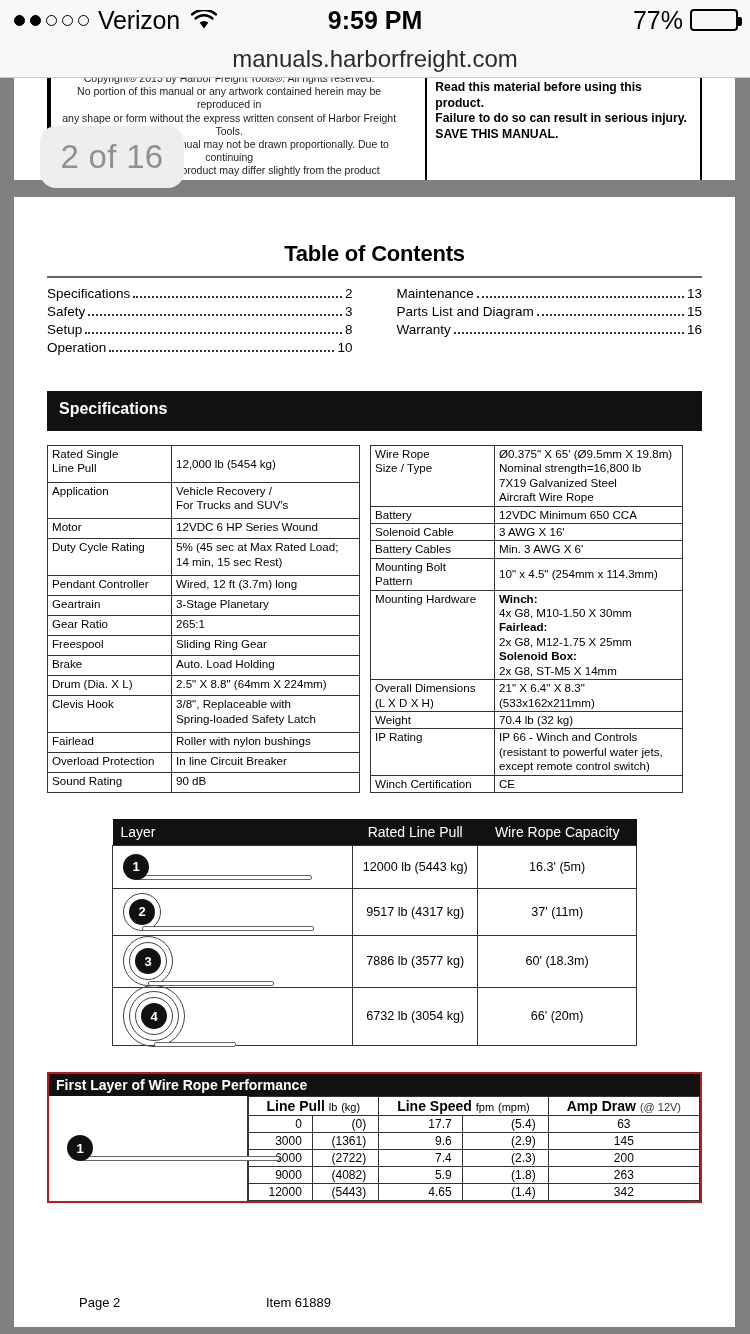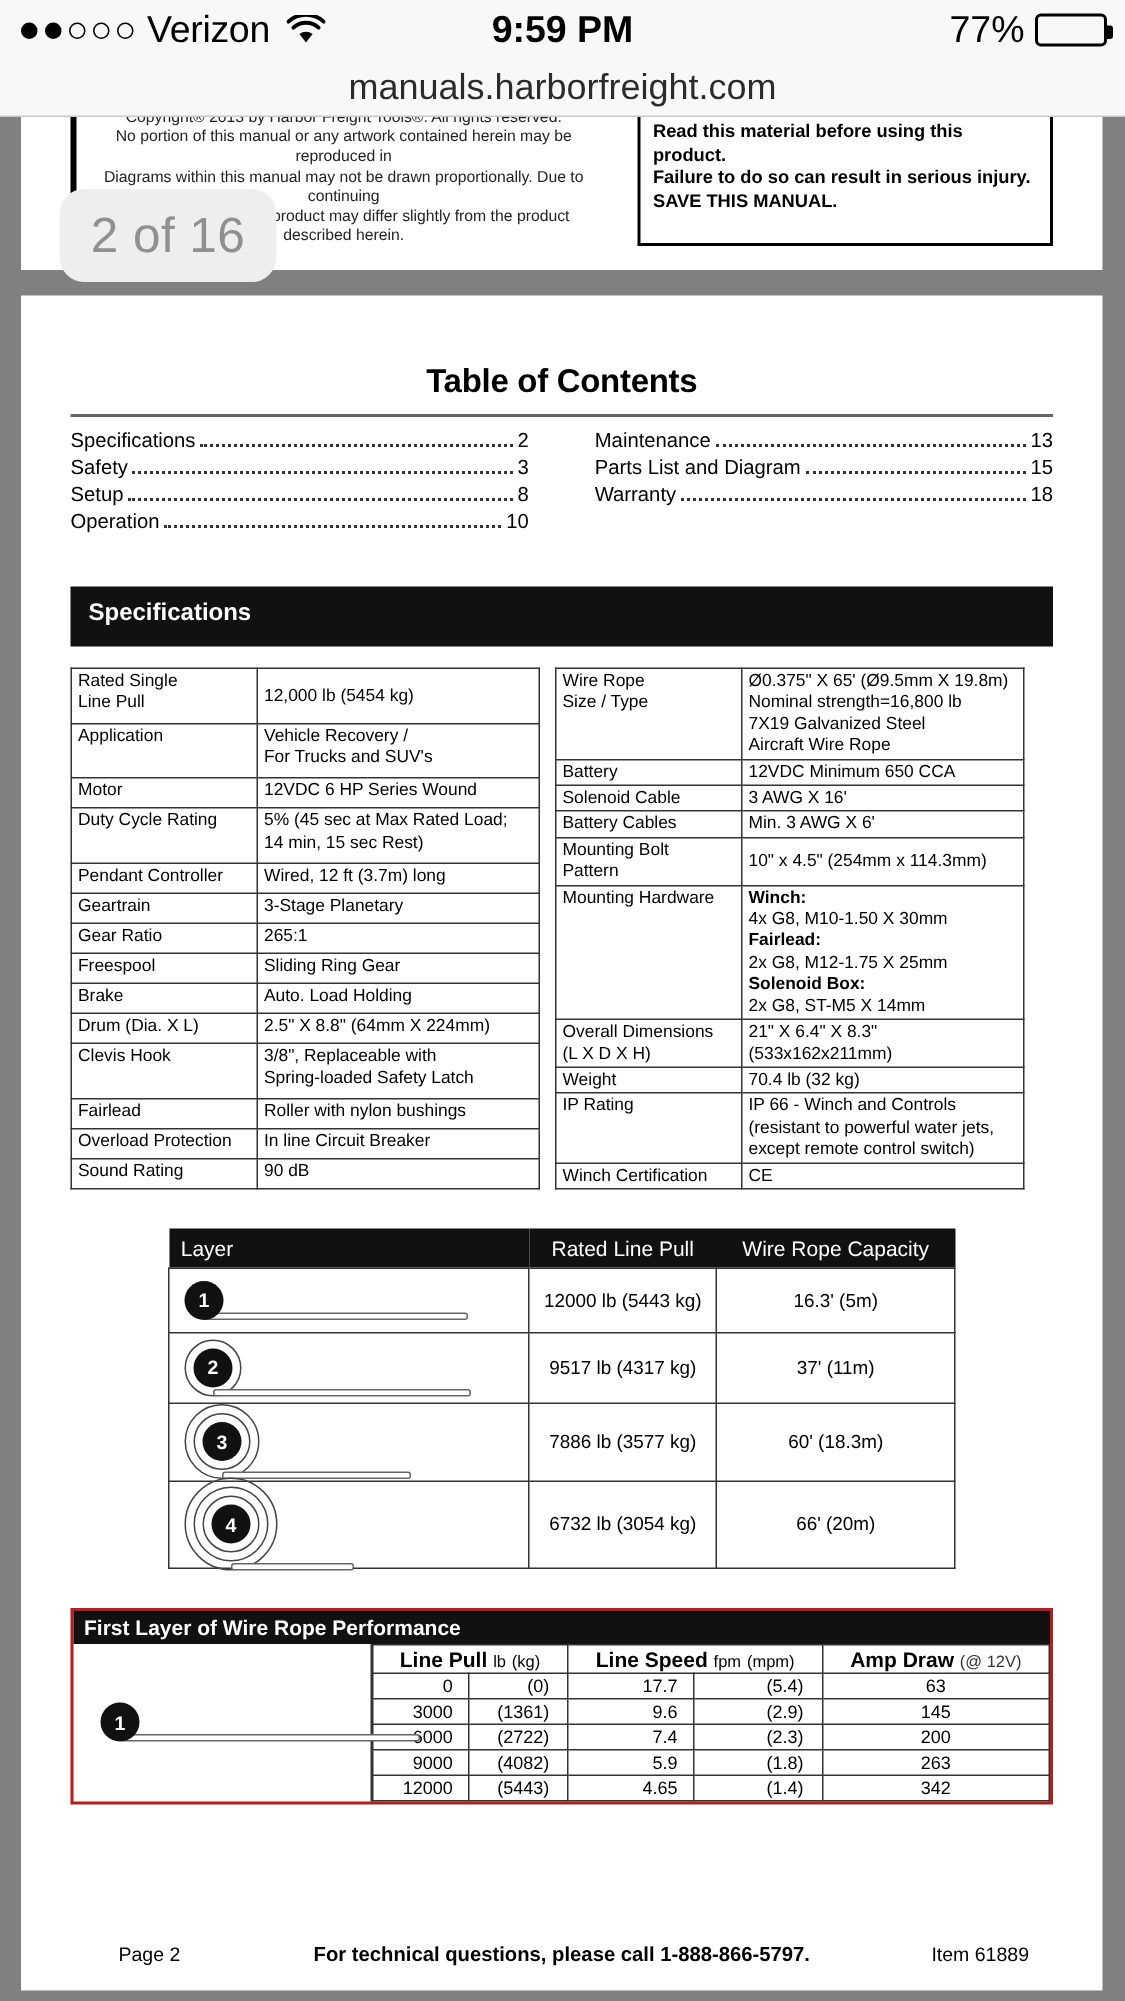--- a/index.html
+++ b/index.html
@@ -182,20 +182,21 @@
 
 <div class="viewport">
 
   <div class="page page-top">
     <div class="frag">
       <div class="frag-inner">
         <div class="frag-row">
           <div class="copyblock">
             <div>Copyright® 2013 by Harbor Freight Tools®.  All rights reserved.</div>
             <div>No portion of this manual or any artwork contained herein may be reproduced in</div>
+            <div>any shape or form without the express written consent of Harbor Freight Tools.</div>
             <div>Diagrams within this manual may not be drawn proportionally.  Due to continuing</div>
             <div>improvements, actual product may differ slightly from the product described herein.</div>
 
           </div>
           <div class="readbox">
             <div>Read this material before using this product.</div>
             <div>Failure to do so can result in serious injury.</div>
             <div>SAVE THIS MANUAL.</div>
           </div>
         </div>
@@ -243,21 +244,21 @@
               <span class="toc-pg">13</span>
             </div>
             <div class="toc-row">
               <span class="toc-label">Parts List and Diagram</span>
               <span class="toc-dots"></span>
               <span class="toc-pg">15</span>
             </div>
             <div class="toc-row">
               <span class="toc-label">Warranty</span>
               <span class="toc-dots"></span>
-              <span class="toc-pg">18</span>
+              <span class="toc-pg">16</span>
             </div>
           </div>
       </div>
 
       <div class="blackbar tall">Specifications</div>
       <div class="spec-wrap">
         <table class="spec-tbl">
           <tbody id="spec-left">
               <tr>
                 <td class="k">Rated Single<br>Line Pull</td>
@@ -485,19 +486,18 @@
                   <td class="par">(1.4)</td>
                   <td class="amp">342</td>
                 </tr>
               </tbody>
           </table>
         </div>
       </div>
 
       <div class="pfoot">
         <div class="l">Page 2</div>
-        <div class="c">For technical questions, please call 1-888-866-5797.</div>
         <div class="r">Item 61889</div>
       </div>
     </div>
   </div>
 
 </div>
 
 </body></html>

